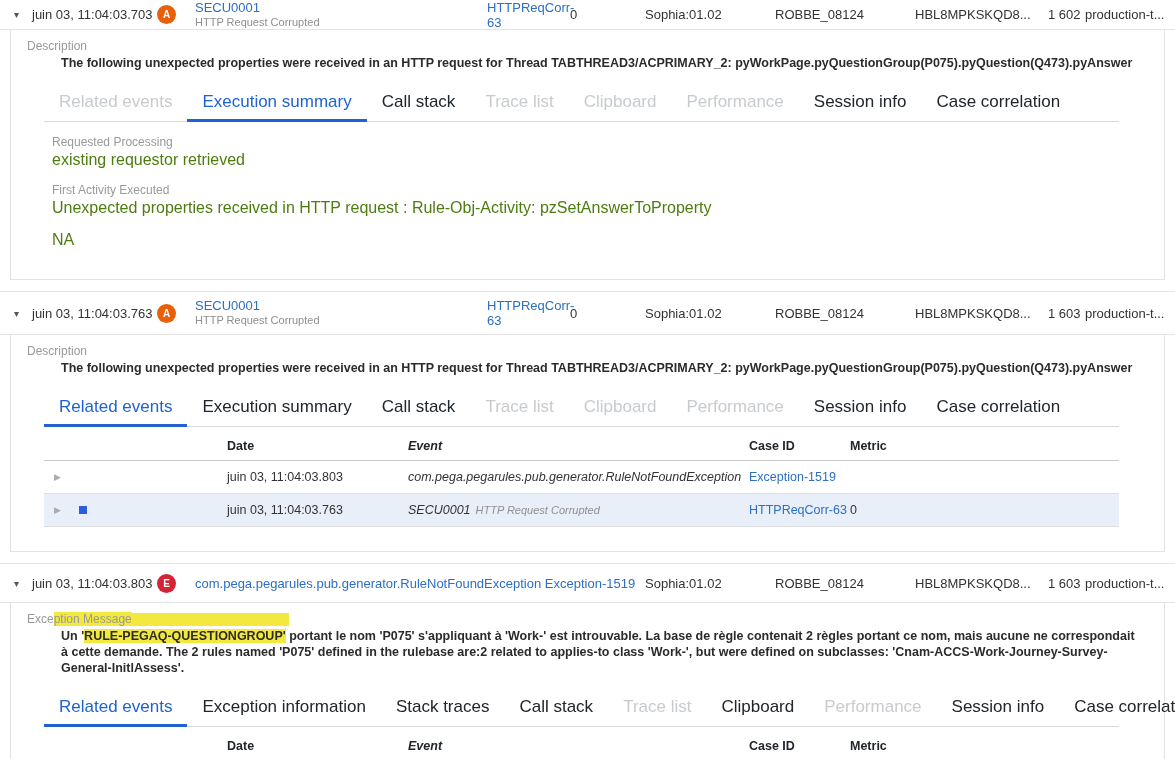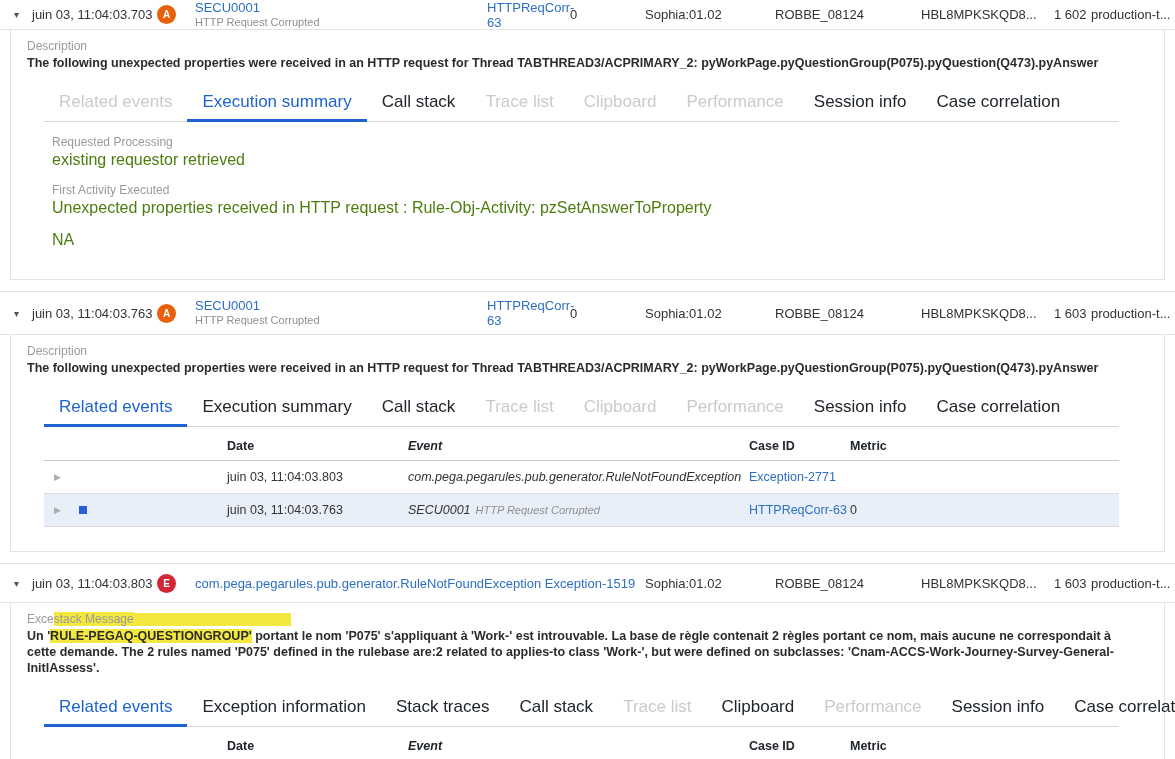--- a/index.html
+++ b/index.html
@@ -21,29 +21,29 @@
   .badge.alert { background:#e8600a; }
   .badge.error { background:#d32535; }
   .evcol { width:292px; flex:none; line-height:15px; }
   .evlink { width:450px; flex:none; white-space:nowrap; overflow:hidden; }
   .link { color:#2d6fc0; text-decoration:none; cursor:pointer; }
   .evsub { font-size:11px; color:#8f8f8f; }
   .c-case { width:83px; flex:none; }
   .c-metric { width:75px; flex:none; }
   .c-app { width:130px; flex:none; }
   .c-op { width:140px; flex:none; }
-  .c-node { width:133px; flex:none; white-space:nowrap; overflow:hidden;margin-left:6px; }
+  .c-node { width:133px; flex:none; white-space:nowrap; overflow:hidden; }
   .c-count { width:30px; flex:none; white-space:nowrap; }
   .c-env { flex:1; padding-left:7px; white-space:nowrap; overflow:hidden; }
 
   
   .detail { margin:0 10px 11px 10px; border:1px solid #e2e2e2; border-top:none;
     background:#fff; padding:7px 24px 0 16px; }
   .sec-label { font-size:12px; color:#9a9a9a; margin:2px 0 2px 0; }
-  .sec-text { font-size:12.5px; font-weight:bold; color:#2b2b2b; line-height:16px; }
+  .sec-text { font-size:12.5px; font-weight:bold; color:#2b2b2b; line-height:16px;margin-left:34px; }
   .hl { background:#f3e83e; }
   .hl-spacer { display:inline-block; width:157px; height:13px; background:#f3e83e;
     vertical-align:middle; }
 
   .card { margin:13px 21px 0 17px; }
   .tabs { display:flex; border-bottom:1px solid #d8d8d8; padding-left:0; }
   .tab { padding:8px 15px 9px 15px; font-size:17px; color:#20262c; cursor:pointer;
     white-space:nowrap; position:relative; }
   .tab.active { color:#1f63d2; }
   .tab.active::after { content:""; position:absolute; left:0; right:0; bottom:-1px;
@@ -161,21 +161,21 @@
           <span class="tc-date">Date</span>
           <span class="tc-event">Event</span>
           <span class="tc-case">Case ID</span>
           <span class="tc-metric">Metric</span>
         </div>
         <div class="trow">
           <span class="tc-chev">▶</span>
           <span class="tc-marker"></span>
           <span class="tc-date">juin 03, 11:04:03.803</span>
           <span class="tc-event">com.pega.pegarules.pub.generator.RuleNotFoundException</span>
-          <span class="tc-case"><a class="link">Exception-2771</a></span>
+          <span class="tc-case"><a class="link">Exception-1519</a></span>
           <span class="tc-metric"></span>
         </div>
         <div class="trow sel">
           <span class="tc-chev">▶</span>
           <span class="tc-marker">
               <span class="marker"></span>
             </span>
           <span class="tc-date">juin 03, 11:04:03.763</span>
           <span class="tc-event"><span>SECU0001</span><span class="tsub">HTTP Request Corrupted</span></span>
           <span class="tc-case"><a class="link">HTTPReqCorr-63</a></span>
@@ -192,21 +192,21 @@
     <span class="ts">juin 03, 11:04:03.803</span>
     <span class="badge error">E</span>
     <div class="evlink"><a class="link">com.pega.pegarules.pub.generator.RuleNotFoundException Exception-1519</a></div>
     <span class="c-app">Sophia:01.02</span>
     <span class="c-op">ROBBE_08124</span>
     <span class="c-node">HBL8MPKSKQD8...</span>
     <span class="c-count">1 603</span>
     <span class="c-env">production-t...</span>
   </div>
   <div class="detail">
-    <div class="sec-label"><span>Exce</span><span class="hl">stack Message</span><span class="hl-spacer"></span></div>
+    <div class="sec-label"><span>Exce</span><span class="hl">ption Message</span><span class="hl-spacer"></span></div>
     <div class="sec-text"><span>Un '</span><span class="hl">RULE-PEGAQ-QUESTIONGROUP'</span><span> portant le nom 'P075' s'appliquant à 'Work-' est introuvable. La base de règle contenait 2 règles portant ce nom, mais aucune ne correspondait à cette demande. The 2 rules named 'P075' defined in the rulebase are:2 related to applies-to class 'Work-', but were defined on subclasses: 'Cnam-ACCS-Work-Journey-Survey-General-InitlAssess'.</span></div>
     <div class="card">
       <div class="tabs">
         <div class="tab active">Related events</div>
         <div class="tab">Exception information</div>
         <div class="tab">Stack traces</div>
         <div class="tab">Call stack</div>
         <div class="tab disabled">Trace list</div>
         <div class="tab">Clipboard</div>
         <div class="tab disabled">Performance</div>

